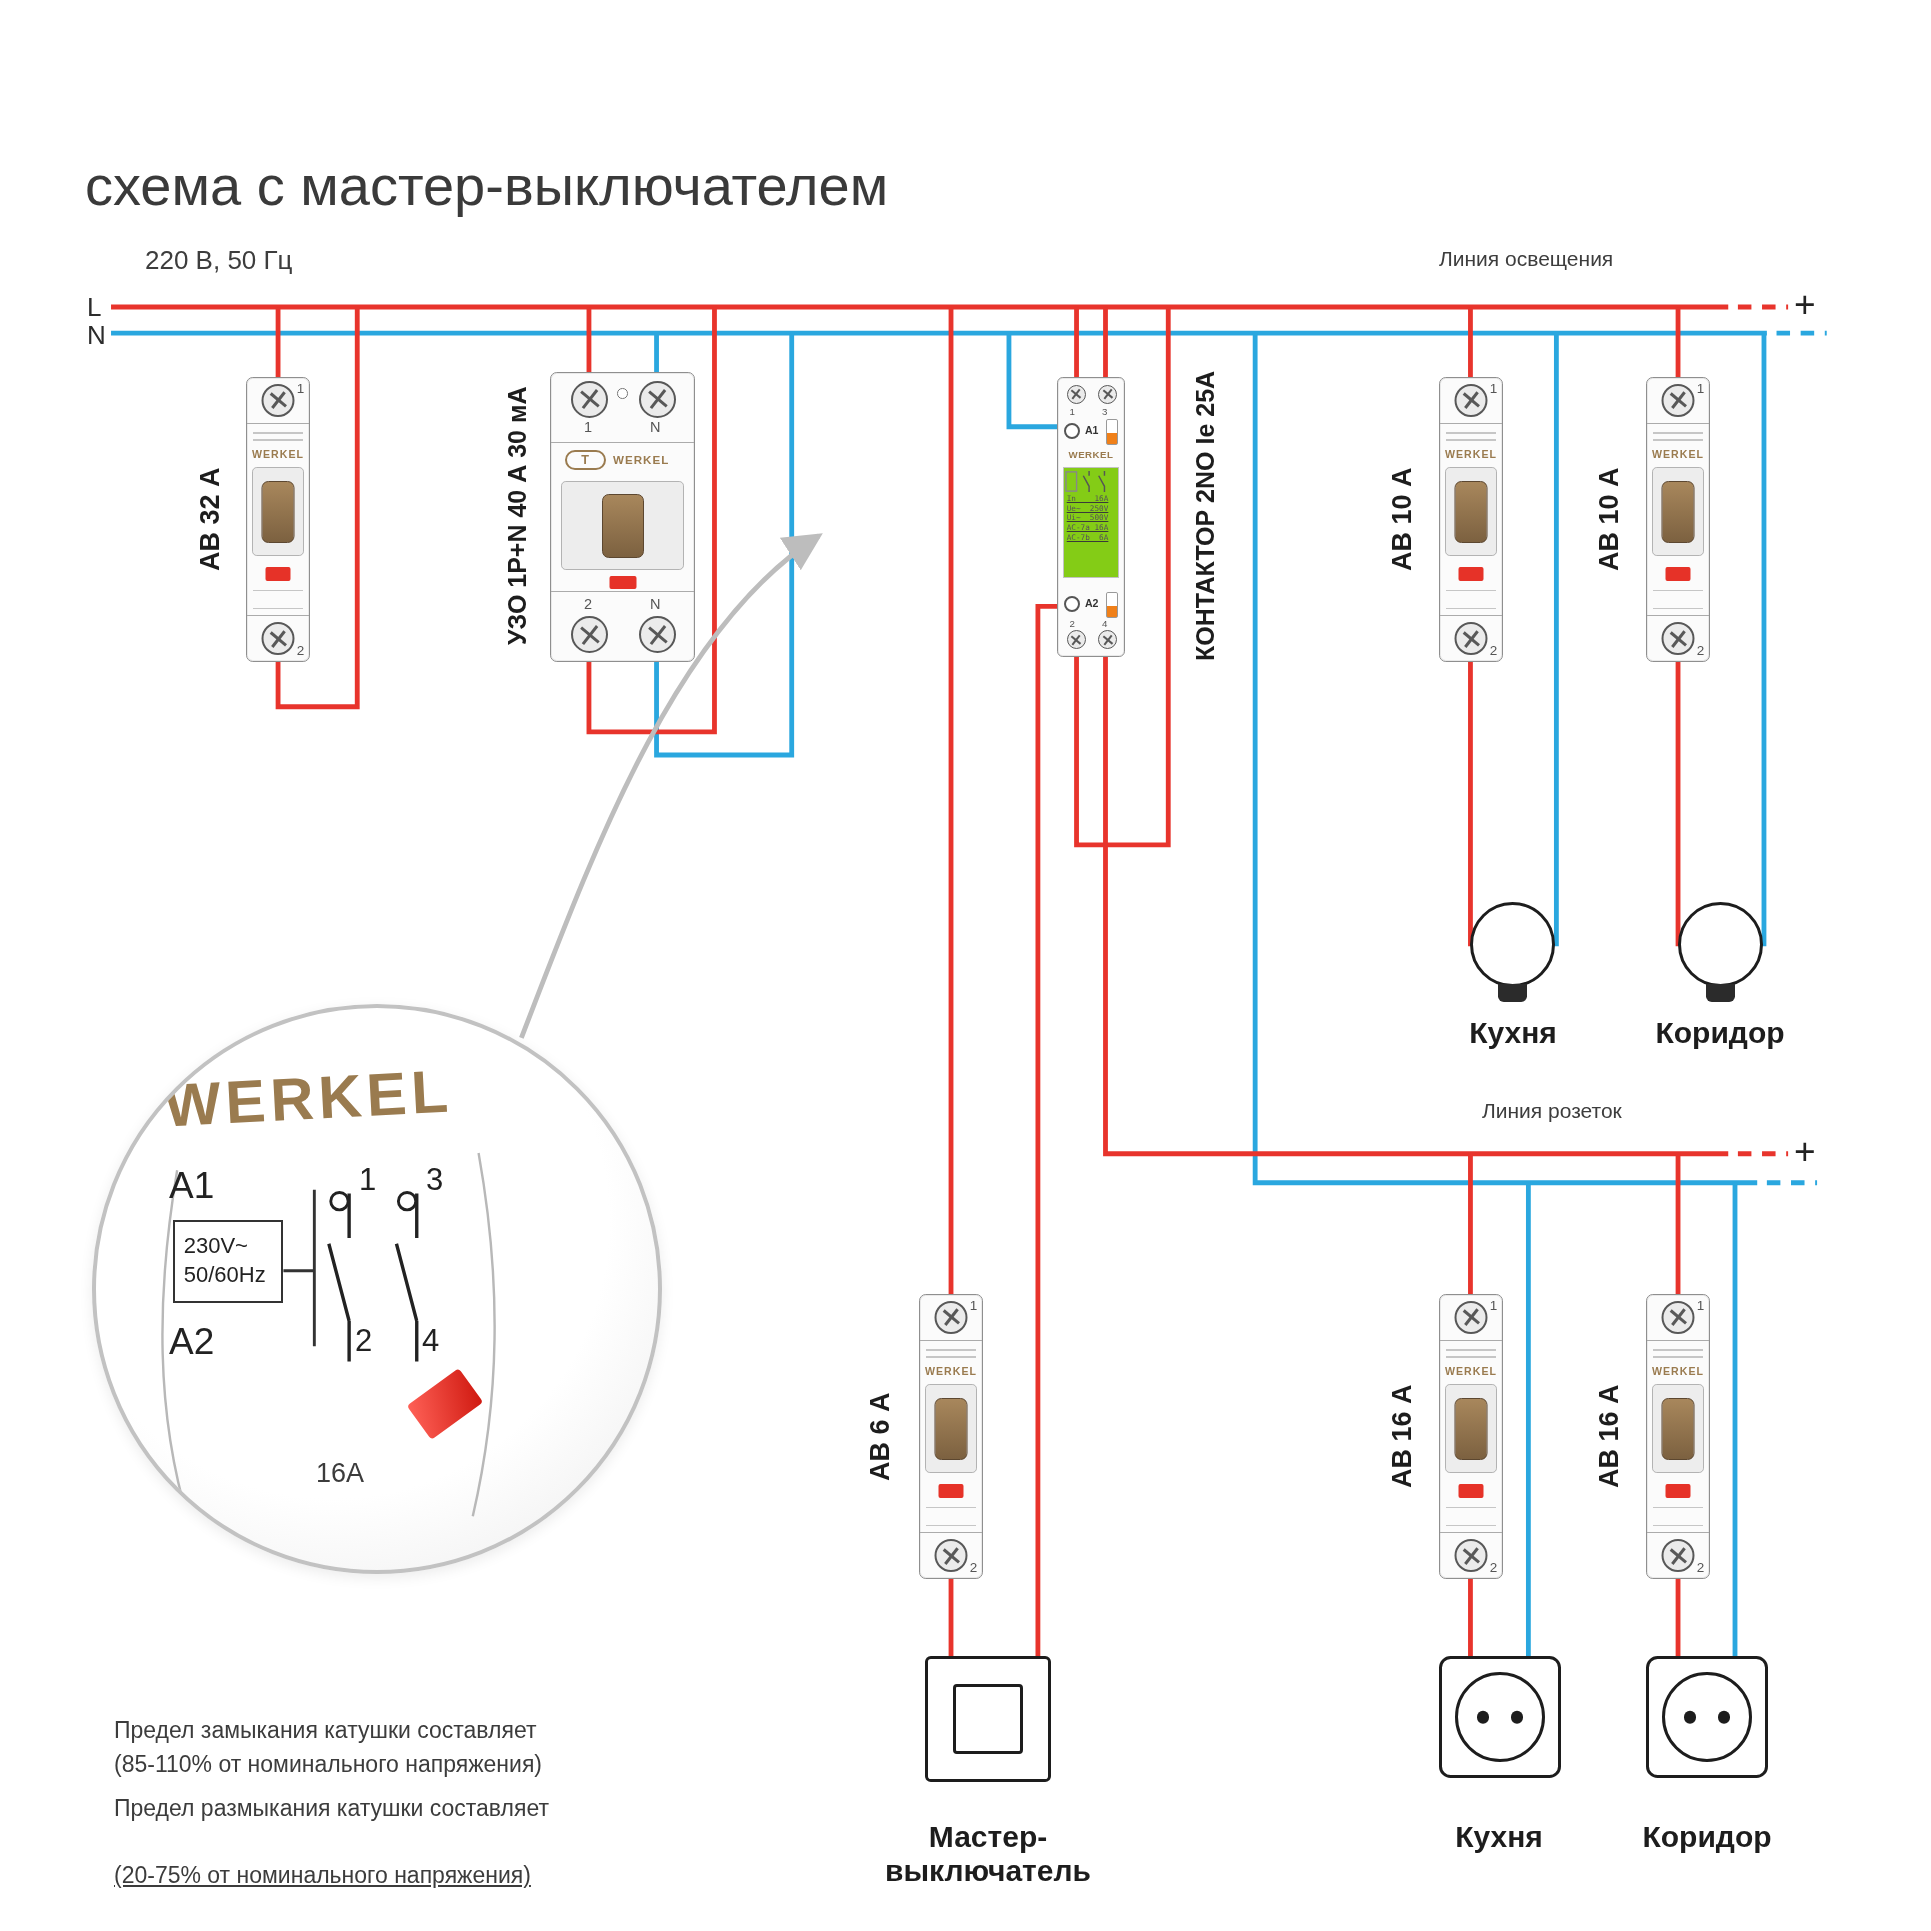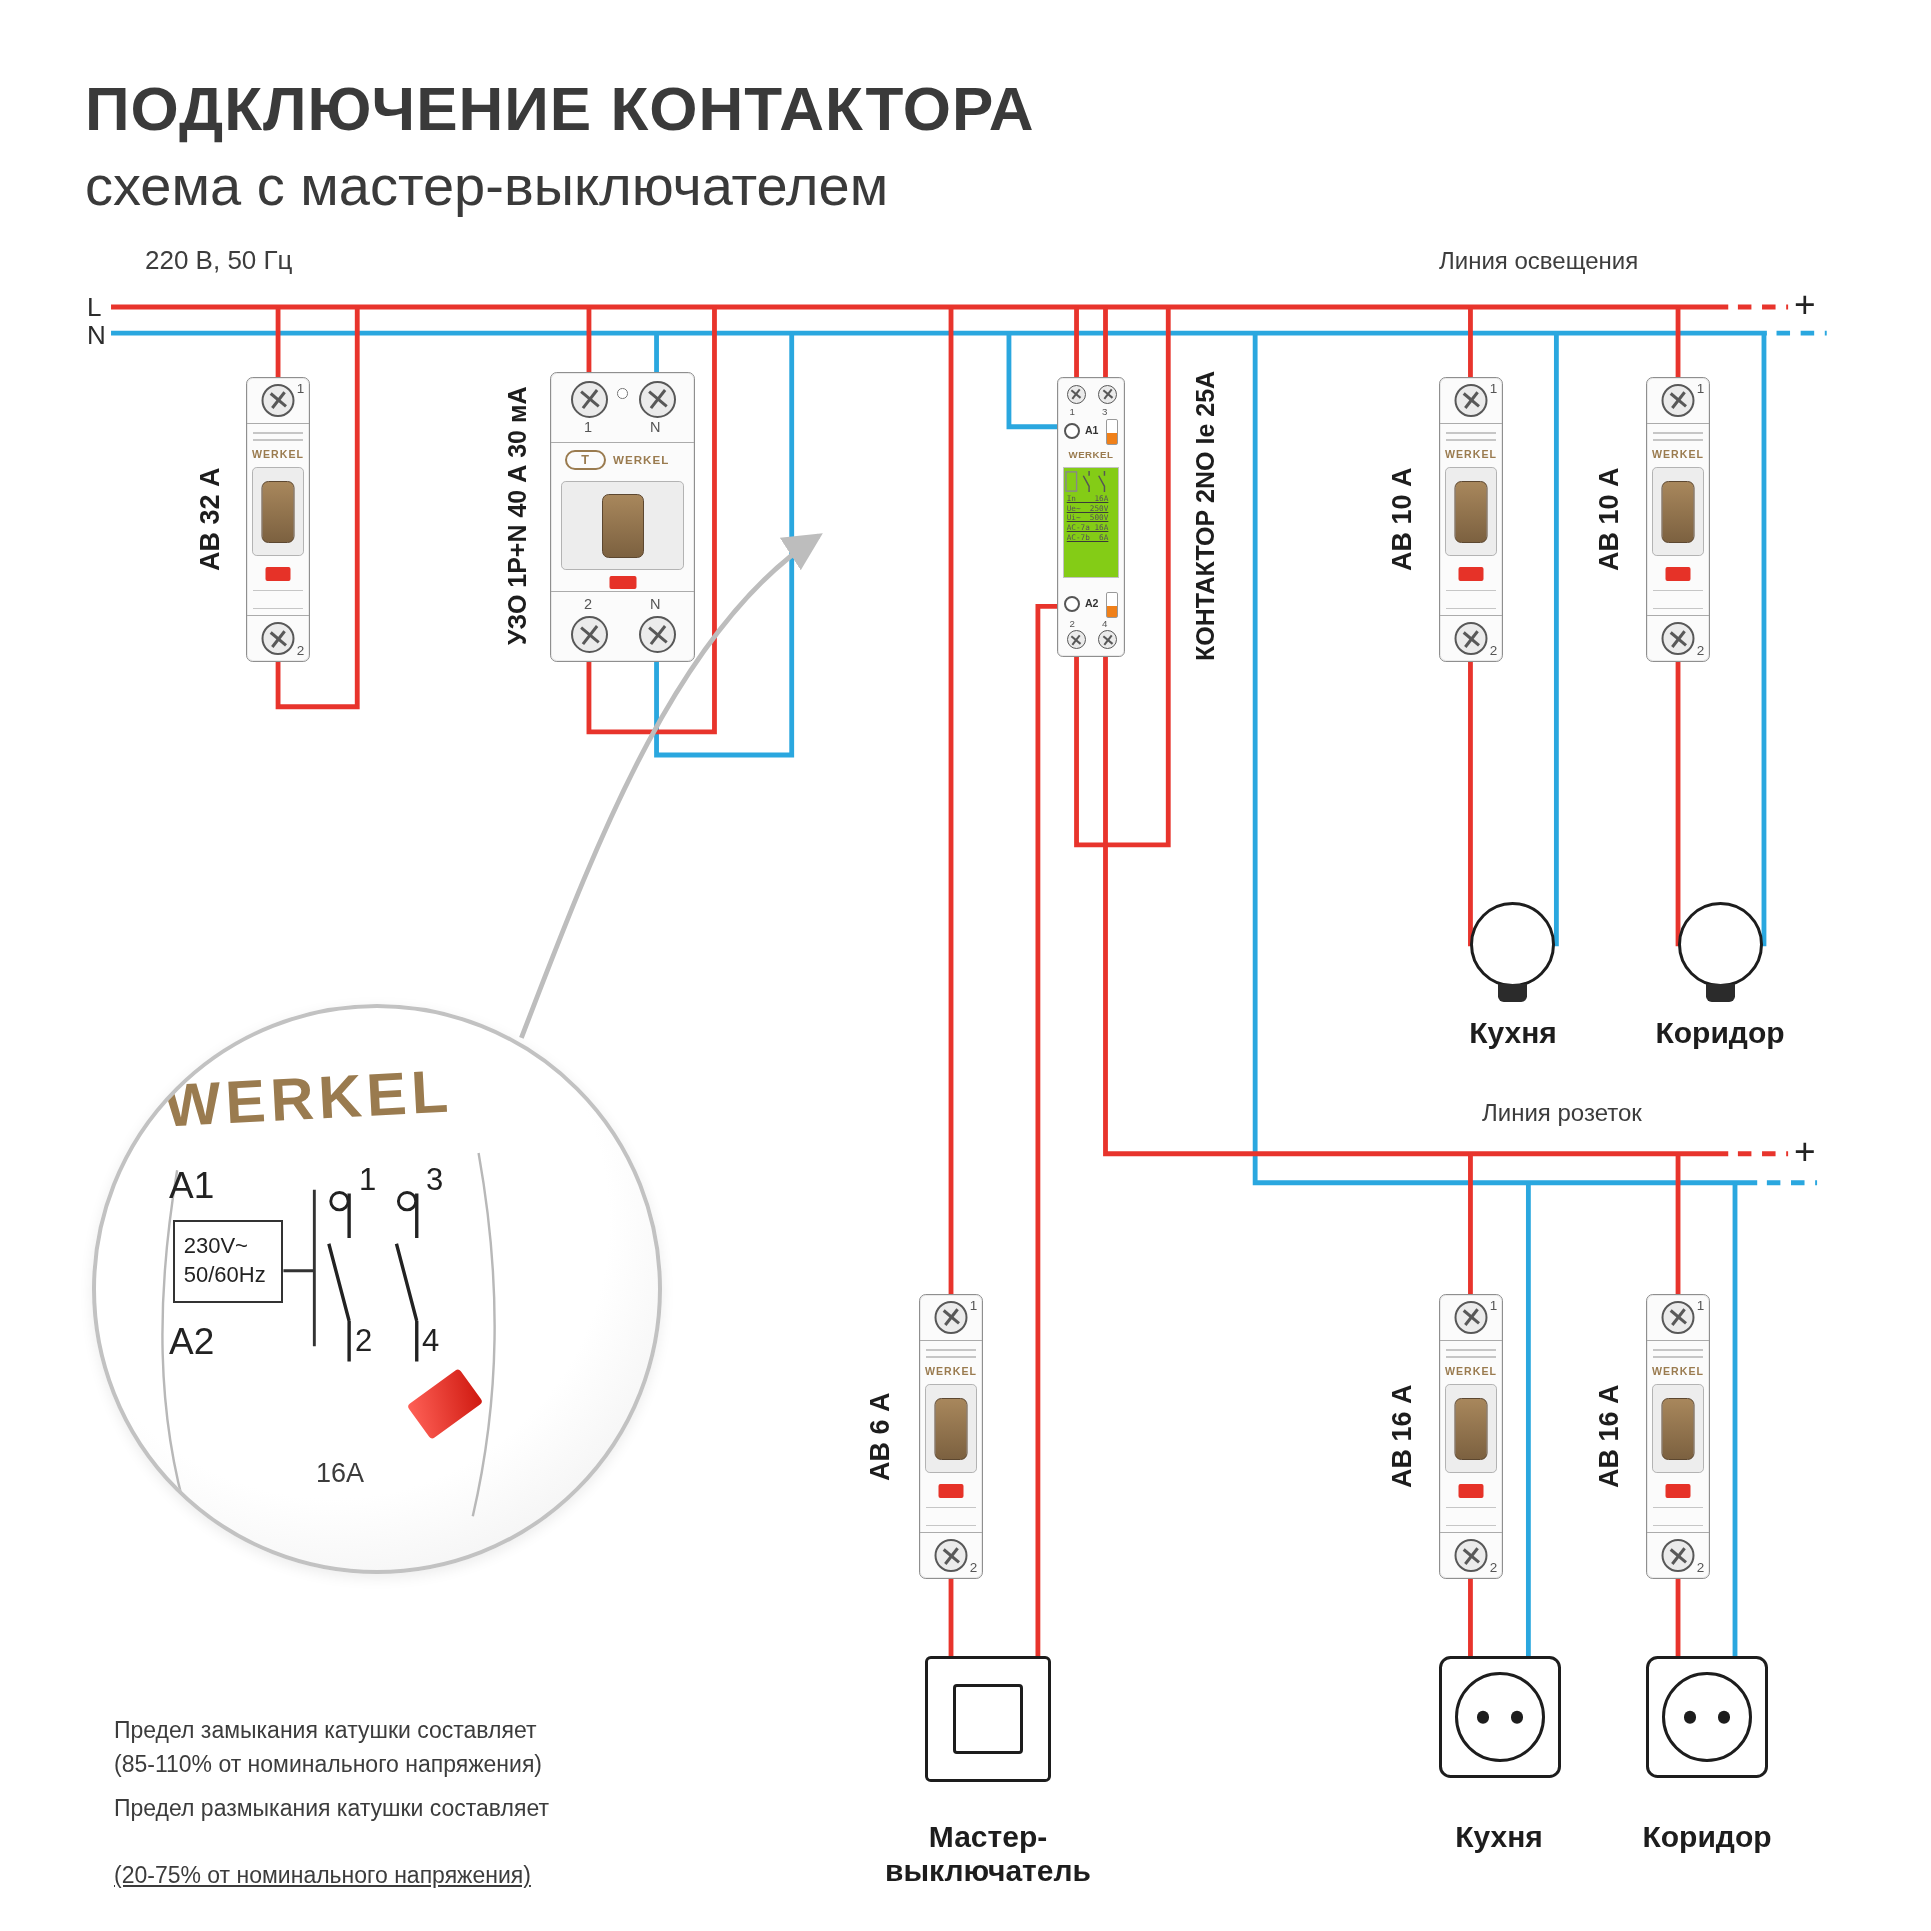--- a/index.html
+++ b/index.html
@@ -13,21 +13,21 @@
 
   
   svg.wires, svg.arrow { position:absolute; left:0; top:0; z-index:1; }
   .wgroup path { fill:none; stroke-width:5px; }
   .dash { stroke-dasharray:14 11; }
 
   
   .lab { position:absolute; z-index:3; }
   .src-label { font-size:26px; color:#3d3d3d; }
   .ln-letter { font-size:26px; color:#2c2c2c; }
-  .line-name { font-size:24px; color:#3d3d3d; }
+  .line-name { font-size:21px; color:#3d3d3d; }
   .plus { font-size:37px; font-weight:500; color:#222; }
   .load-label { font-size:30px; font-weight:700; color:#1d1d1d; text-align:center; width:212px; }
   .vlabel { position:absolute; z-index:3; writing-mode:vertical-rl; transform:rotate(180deg);
             width:39px; line-height:39px; text-align:center; font-weight:700; color:#1d1d1d; }
 
   
   .sp { position:absolute; z-index:2; width:64px; height:285px; background:#fbfbfb;
         border:1.9px solid #8f8f8f; border-radius:6.8px; box-shadow:0 0 0 1px #e9e9e9 inset; }
   .screw { position:absolute; width:33px; height:33px; border:2.9px solid #585858; border-radius:50%; background:#ebebeb; }
   .screw::before,.screw::after { content:""; position:absolute; left:50%; top:50%; width:70%; height:2.9px; background:#585858; }
@@ -123,21 +123,20 @@
 
   
   .note-head { position:absolute; left:114px; top:1628px; font-size:26px; font-weight:700; color:#1f1f1f; }
   .note-line { position:absolute; left:114px; font-size:23px; color:#3c3c3c; }
 </style>
 </head>
 <body>
 
 <div class="canvas">
 
-  <div class="title">ПОДКЛЮЧЕНИЕ КОНТАКТОРА</div>
   <div class="subtitle">схема с мастер-выключателем</div>
 
   <svg class="wires" width="1931" height="1931" viewBox="0 0 2000 2000">
     <g class="wgroup" style="stroke:var(--wire-n,#2aa7df)">
       <path d="M115 345 H1830"></path>
       <path class="dash" d="M1840 345 H1892"></path>
       <path d="M680 345 V388"></path>
       <path d="M680 682 V782 H820 V345"></path>
       <path d="M1045 345 V442 H1102"></path>
       <path d="M1300 345 V1225 H1820"></path>

